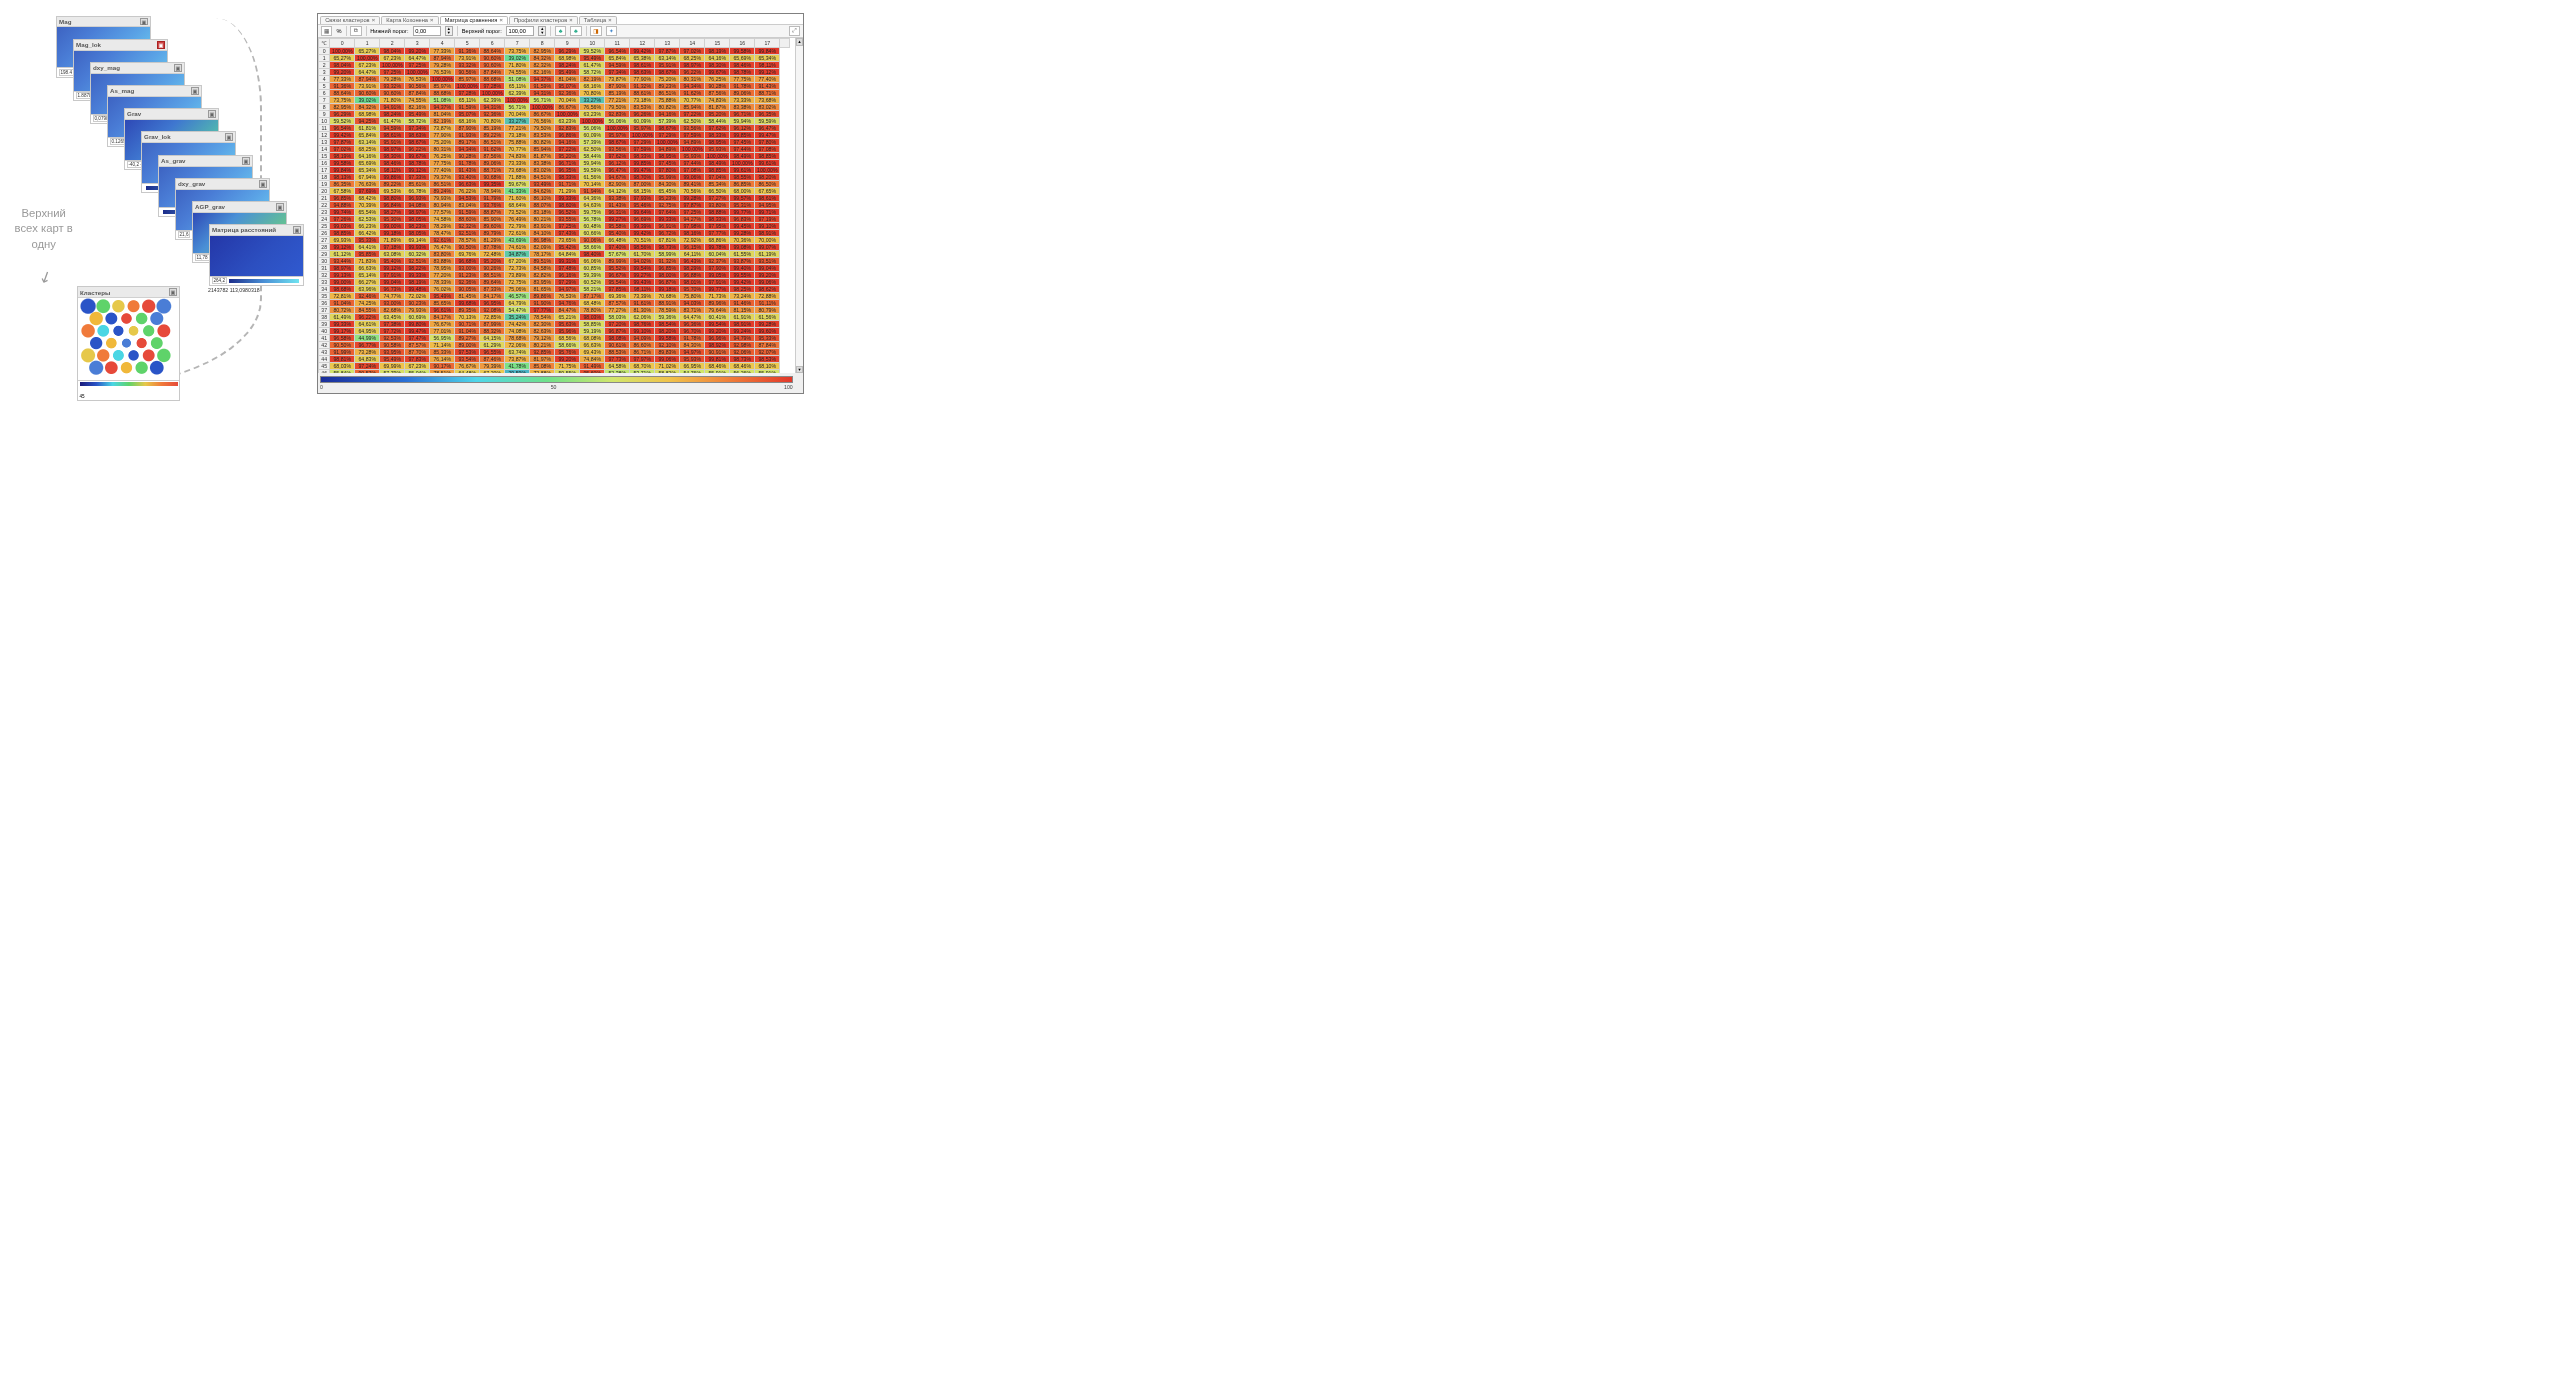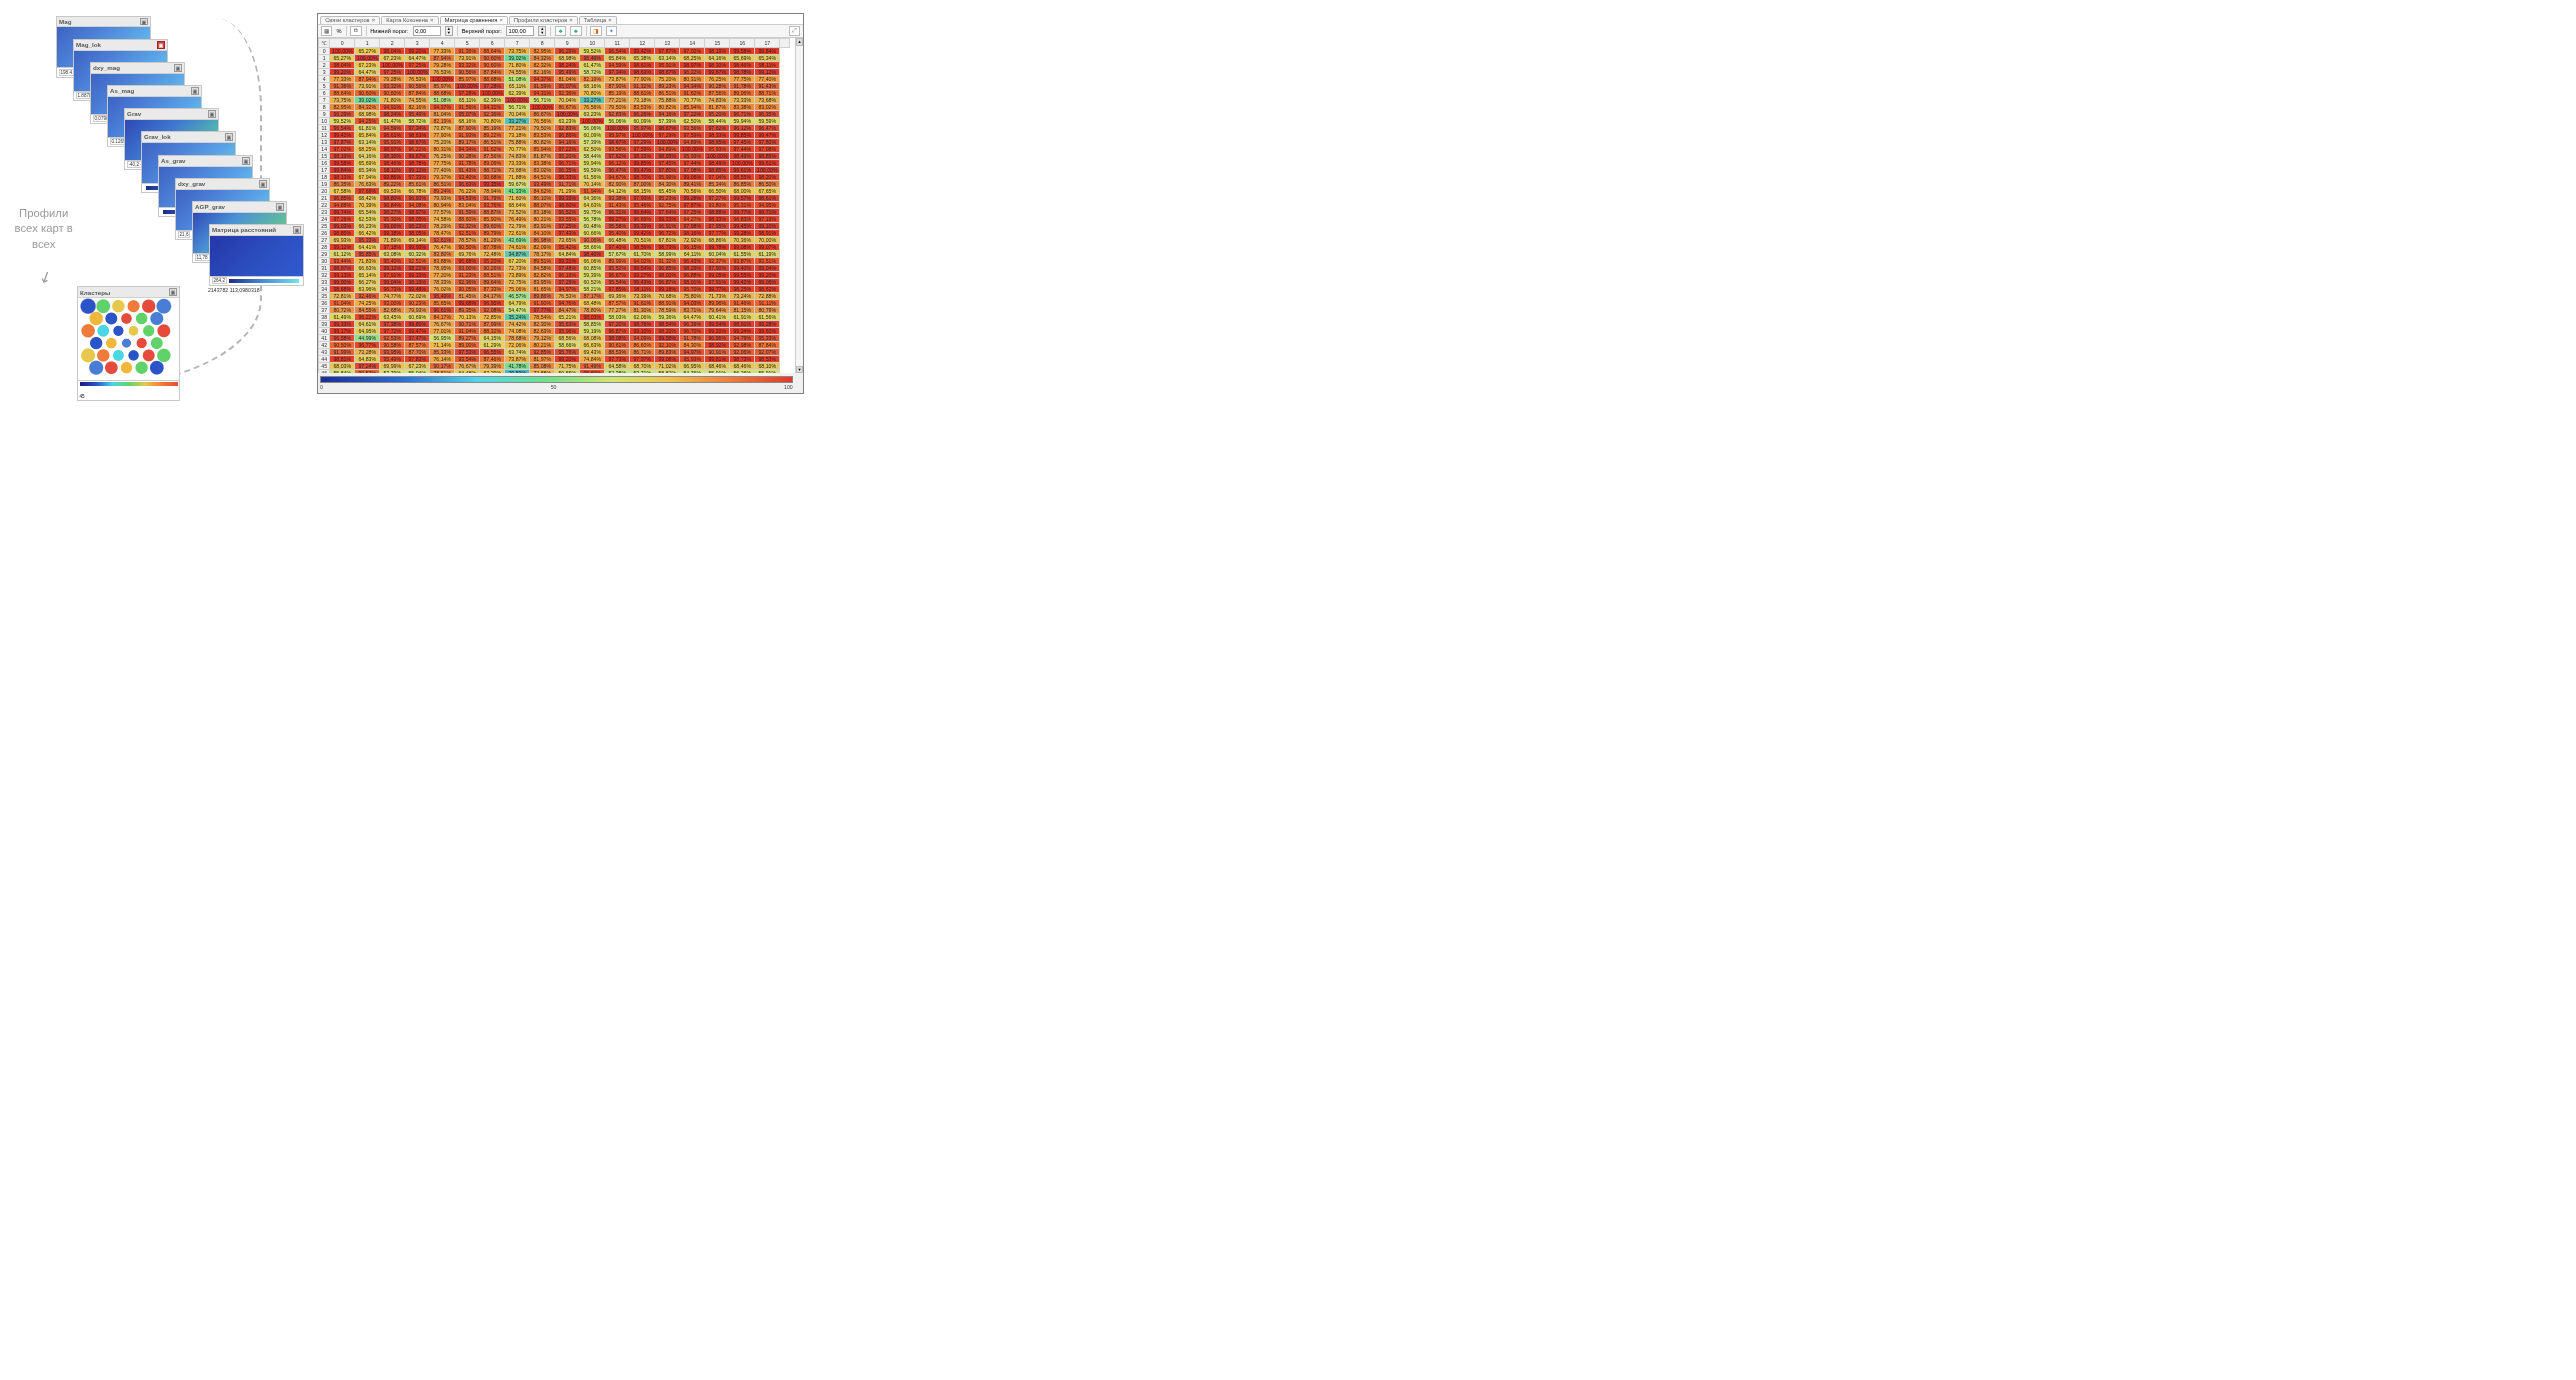--- a/index.html
+++ b/index.html
@@ -89,23 +89,23 @@
   .vsb { position:absolute; right:0; top:24px; width:8.2px; bottom:20.6px; background:#efefef; border-left:0.5px solid #ccc; display:flex; flex-direction:column;}
   .vsb .arr { height:7.2px; border:0.5px solid #bbb; background:#ddd; font-size:4.1px; text-align:center; line-height:6.2px;}
   .vsb .track { flex:1; background:#f5f5f5;} 
 </style>
 </head>
 <body>
 
 <div class="stage">
 
   <div class="projection-label">
-    <span>Профили</span><br>
+    <span>Верхний</span><br>
     <span>всех карт в</span><br>
-    <span>всех</span>
+    <span>одну</span>
   </div>
   <div class="arrow-down">↙</div>
   <div class="dash-arc"></div>
   <div class="arc-arrow">↘</div>
 
   <div id="som-stack">
       <div class="som-win" style="left: 56px; top: 15.5px; z-index: 10;">
         <div class="tbar">
           <span class="ttl">Mag</span>
           <span class="tbtn">▣</span>

